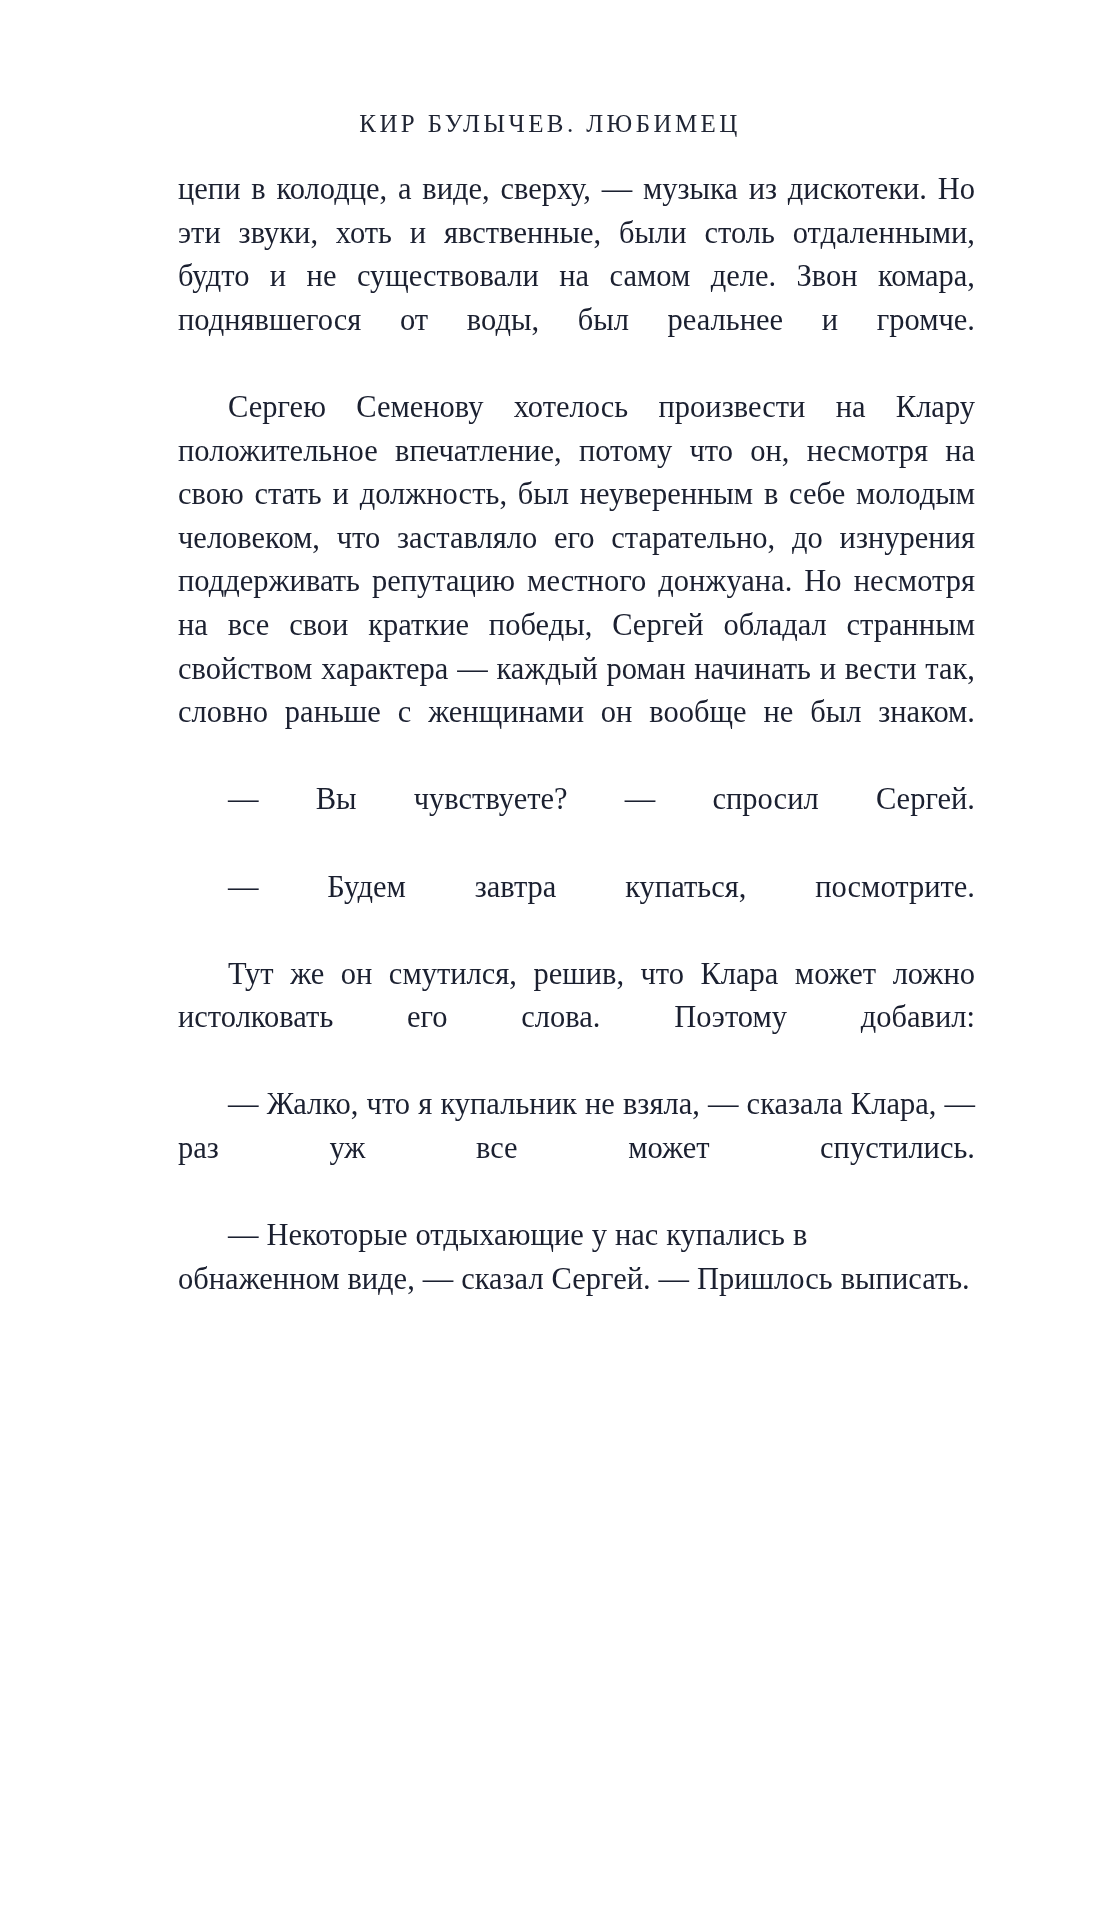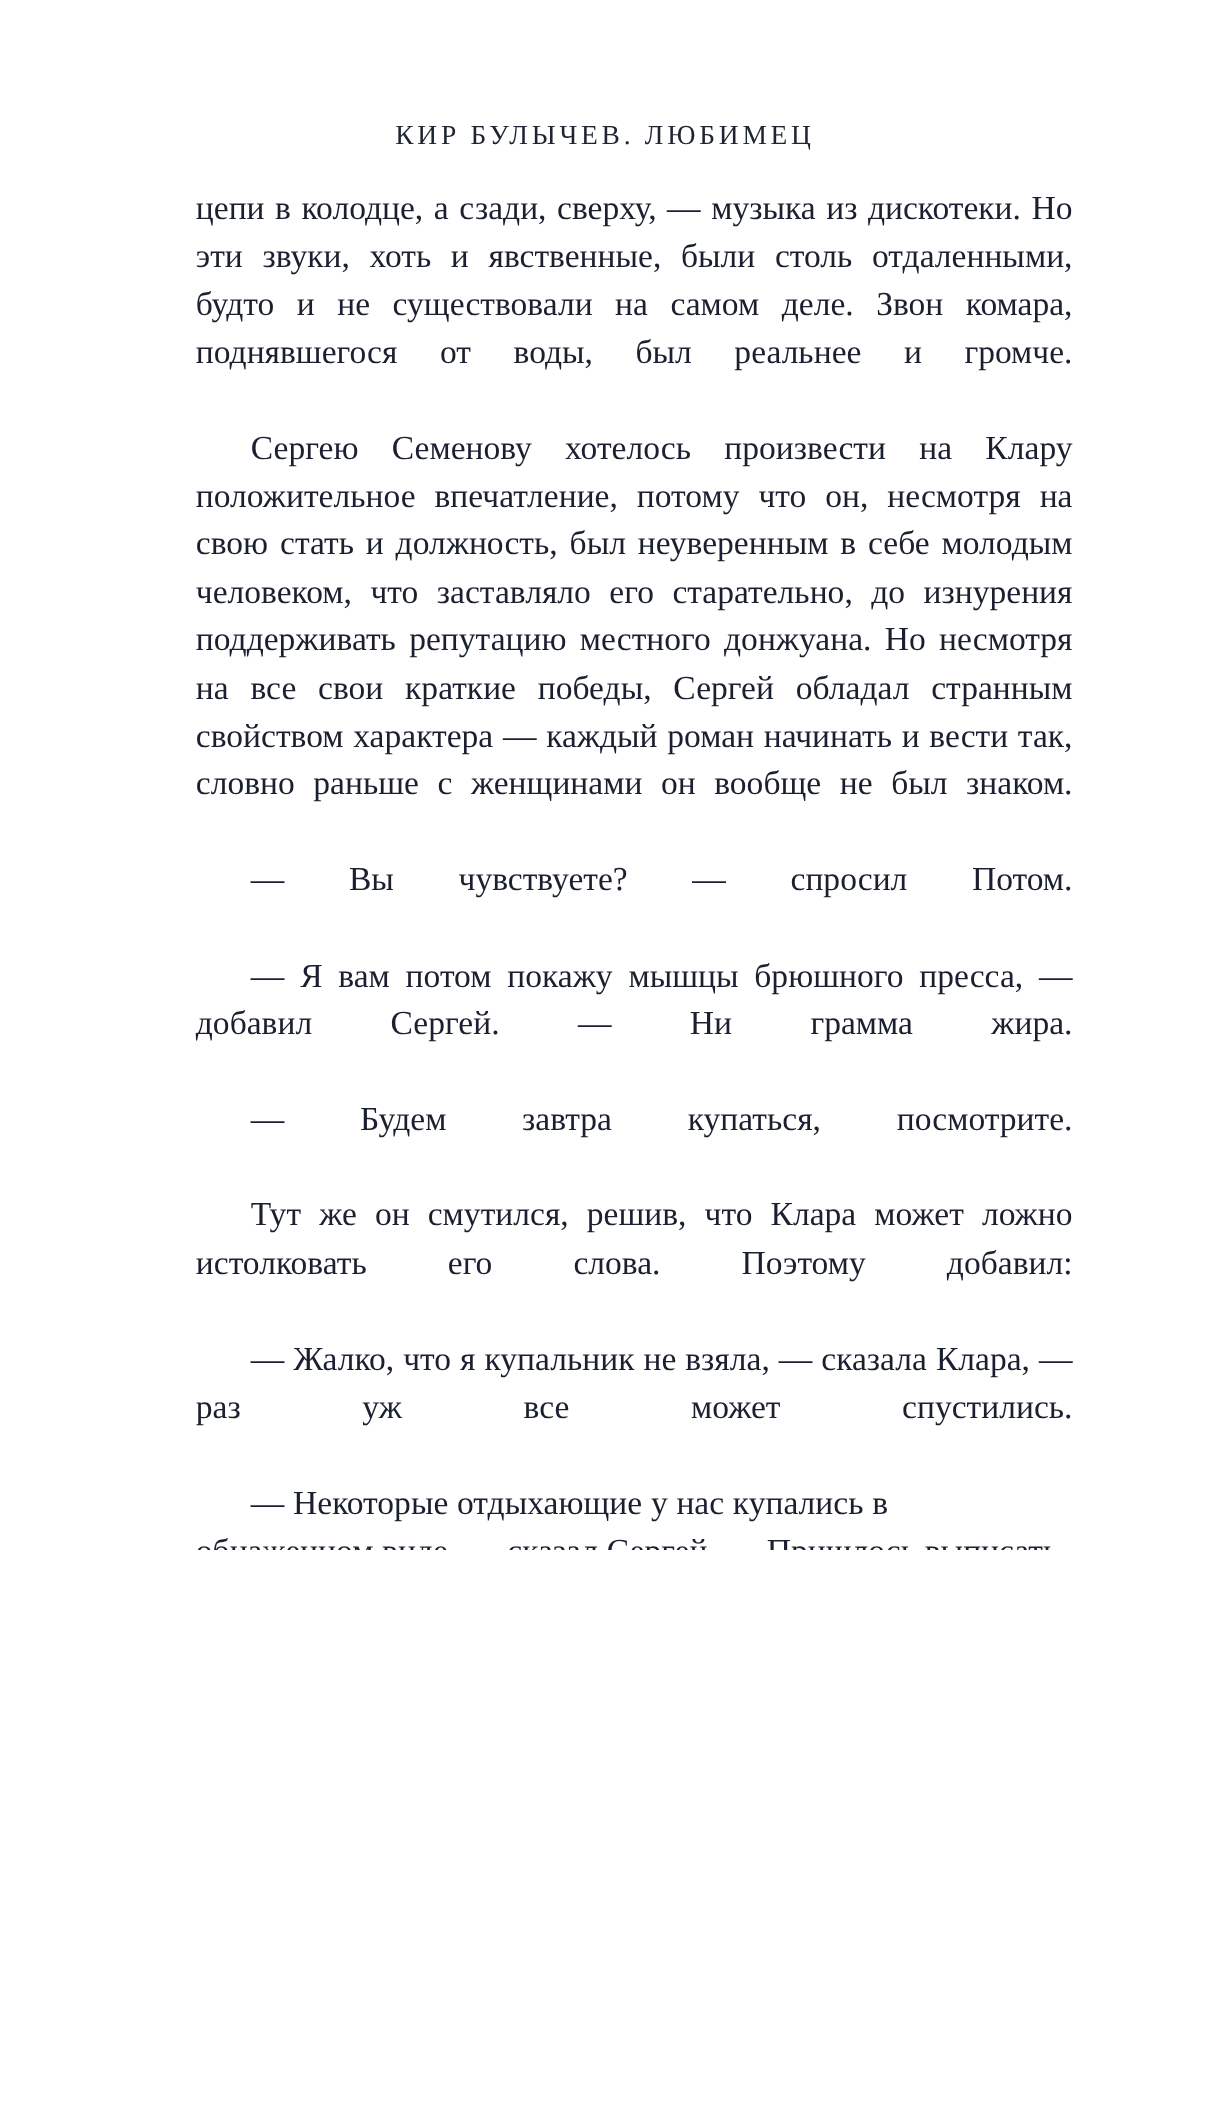--- a/index.html
+++ b/index.html
@@ -79,24 +79,23 @@
   }
 </style>
 </head>
 <body>
 
 <div class="page">
 
   <div class="running-head">КИР БУЛЫЧЕВ. ЛЮБИМЕЦ</div>
 
   <div class="textblock">
-    <p class="para">цепи в колодце, а сзади, сверху, — музыка из дискотеки. Но эти звуки, хоть и явственные, были столь отдаленными, будто и не существовали на самом деле. Звон комара, поднявшегося от воды, был реальнее и громче.</p>
+    <p class="para">цепи в колодце, а виде, сверху, — музыка из дискотеки. Но эти звуки, хоть и явственные, были столь отдаленными, будто и не существовали на самом деле. Звон комара, поднявшегося от воды, был реальнее и громче.</p>
     <p class="para indent">Сергею Семенову хотелось произвести на Клару положительное впечатление, потому что он, несмотря на свою стать и должность, был неуверенным в себе молодым человеком, что заставляло его старательно, до изнурения поддерживать репутацию местного донжуана. Но несмотря на все свои краткие победы, Сергей обладал странным свойством характера — каждый роман начинать и вести так, словно раньше с женщинами он вообще не был знаком.</p>
-    <p class="para indent">— Вы чувствуете? — спросил Потом.</p>
-    <p class="para indent">— Я вам потом покажу мышцы брюшного пресса, — добавил Сергей. — Ни грамма жира.</p>
+    <p class="para indent">— Вы чувствуете? — спросил Сергей.</p>
     <p class="para indent">— Будем завтра купаться, посмотрите.</p>
     <p class="para indent">Тут же он смутился, решив, что Клара может ложно истолковать его слова. Поэтому добавил:</p>
     <p class="para indent">— Жалко, что я купальник не взяла, — сказала Клара, — раз уж все может спустились.</p>
     <p class="para indent">— Некоторые отдыхающие у нас купались в обнаженном виде, — сказал Сергей. — Пришлось выписать.</p>
   </div>
 
   <div class="folio">6</div>
 
 </div>
 

